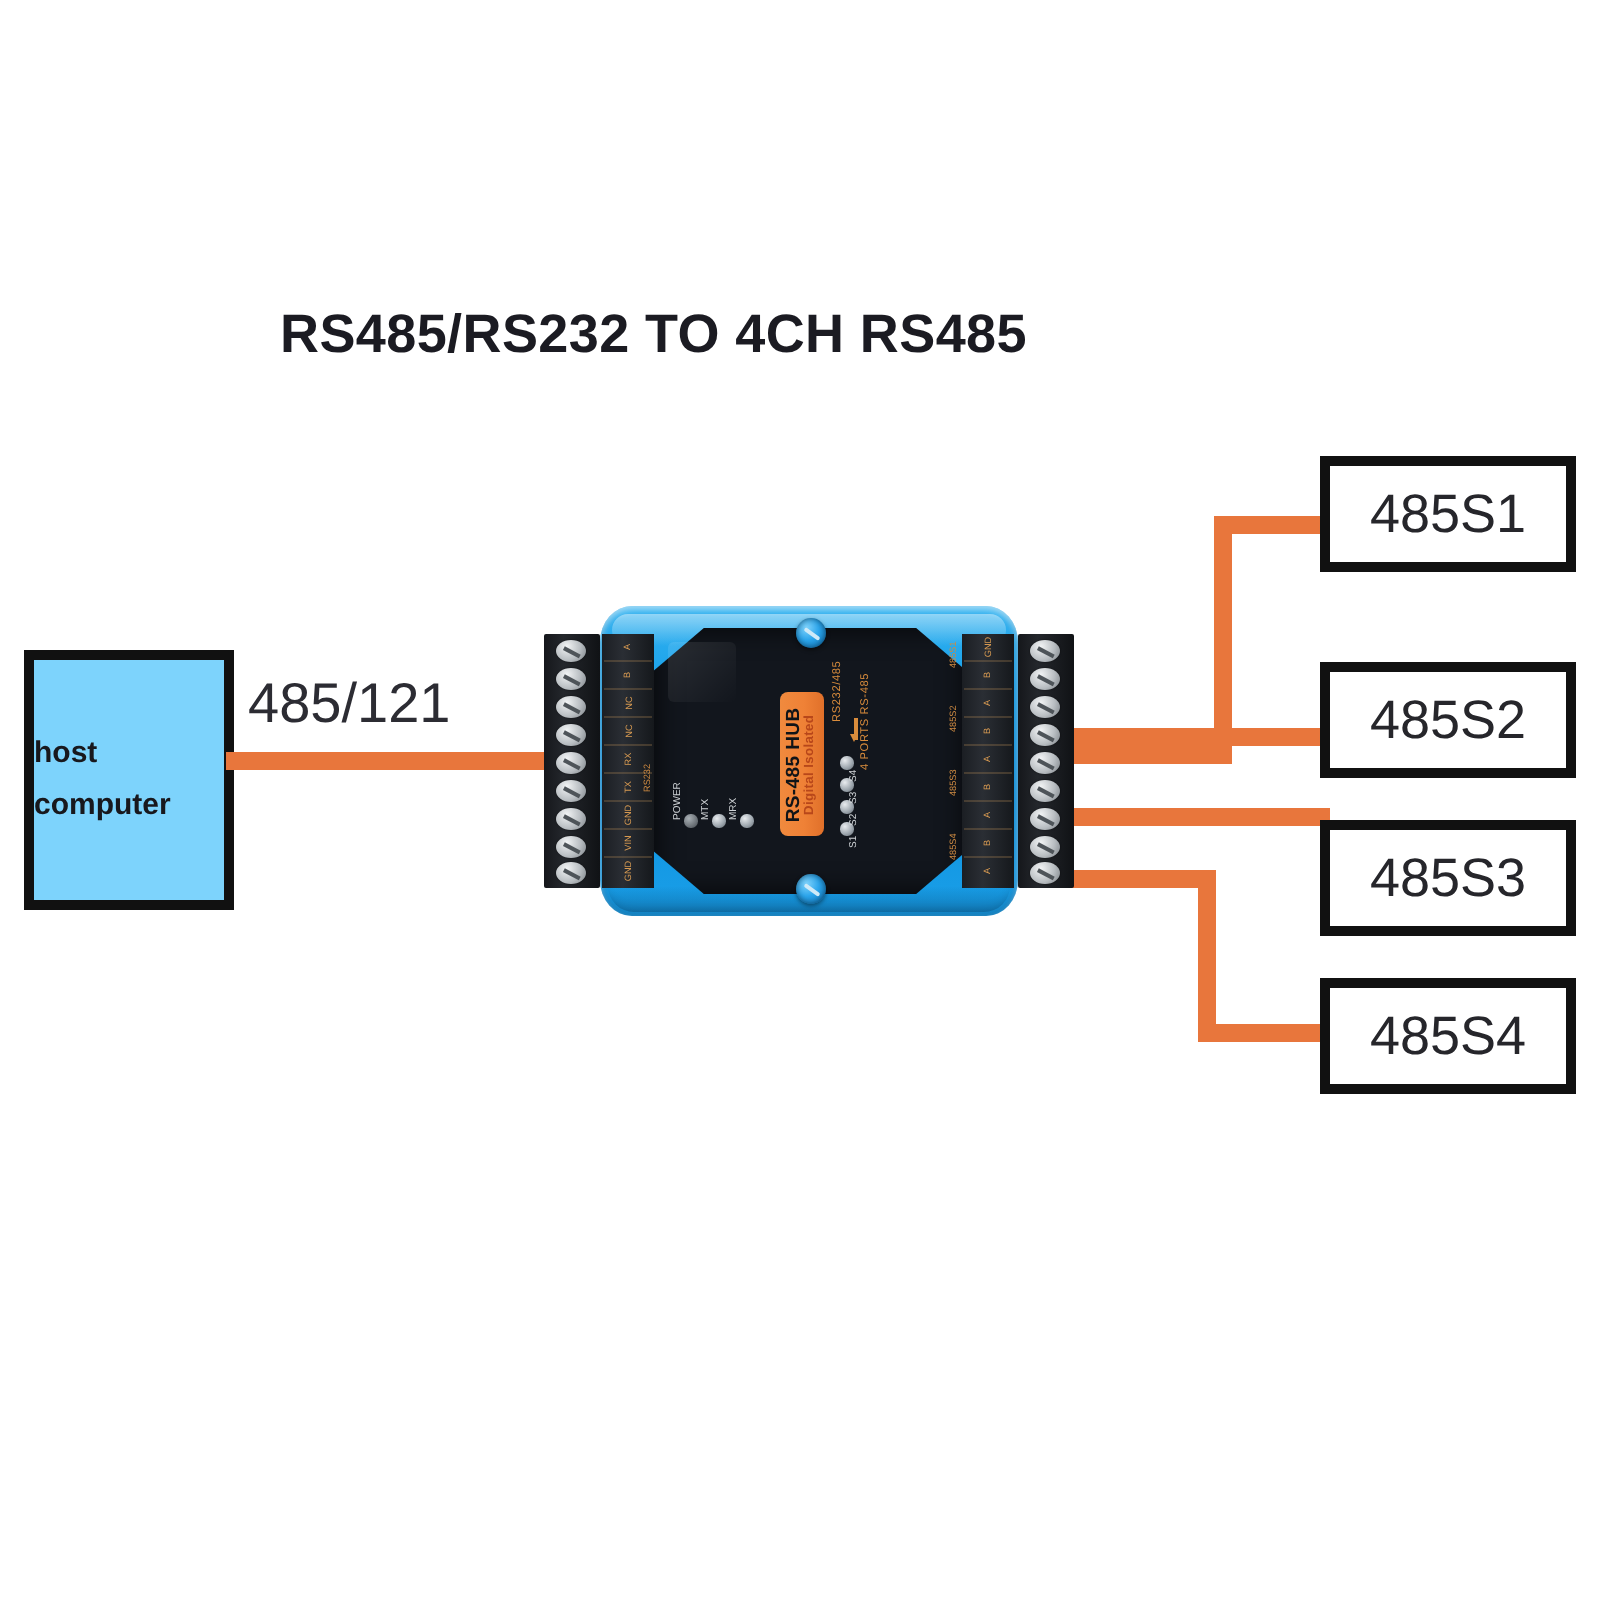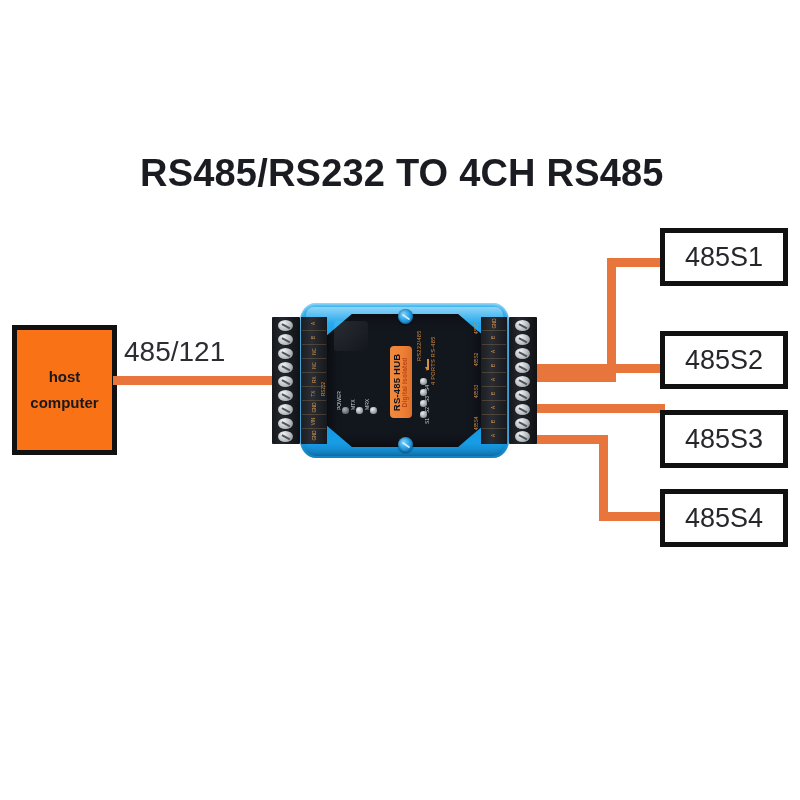--- a/index.html
+++ b/index.html
@@ -5,37 +5,37 @@
 <style>
   html,body{margin:0;padding:0;background:#ffffff;}
   body{width:800px;height:800px;position:relative;overflow:hidden;
        font-family:"Liberation Sans","DejaVu Sans",sans-serif;}
 
   #stage{position:absolute;left:0;top:0;width:800px;height:800px;background:#fff;}
 
   
   .title{
     position:absolute;left:140px;top:152px;width:520px;
-    font-size:38px;font-weight:bold;color:#1b1b22;letter-spacing:.2px;
+    font-size:27px;font-weight:bold;color:#1b1b22;letter-spacing:.2px;
     white-space:nowrap;
   }
 
   
   .labelbox{
     position:absolute;background:#ffffff;border:5px solid #111111;
     box-sizing:border-box;display:flex;align-items:center;
     font-size:27px;color:#26262b;
   }
   .labelbox.right{justify-content:flex-start;padding-left:20px;}
 
   
   .hostbox{
     position:absolute;left:12px;top:325px;width:105px;height:130px;
-    background:#f97316;border:5px solid #111;box-sizing:border-box;
-    display:flex;flex-direction:column;align-items:center;justify-content:center;
+    background:#7dd3fc;border:5px solid #111;box-sizing:border-box;
+    display:flex;flex-direction:column;align-items:flex-start;justify-content:center;
     font-size:15px;font-weight:bold;color:#18181d;line-height:1.75;
   }
   .hostbox span{display:block;text-align:center;white-space:nowrap;}
 
   .conn-label{
     position:absolute;left:124px;top:336px;
     font-size:28px;color:#2c2c33;white-space:nowrap;
   }
 
   

